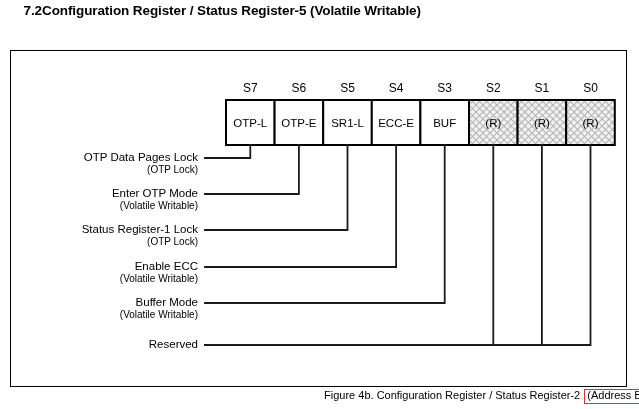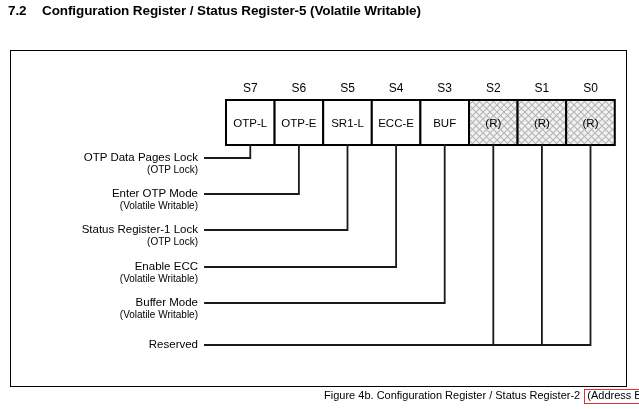--- a/index.html
+++ b/index.html
@@ -22,20 +22,21 @@
     left: 8px;
     top: 3px;
     font-size: 13.5px;
     font-weight: bold;
     letter-spacing: -0.1px;
     white-space: nowrap;
   }
   #section-heading .sec-num {
     display: inline-block;
     min-width: 34px;
+    text-align: right;
   }
 
   
   #figure-frame {
     position: absolute;
     left: 10px;
     top: 50px;
     width: 617px;
     height: 337px;
     border: 1.3px solid #000000;

